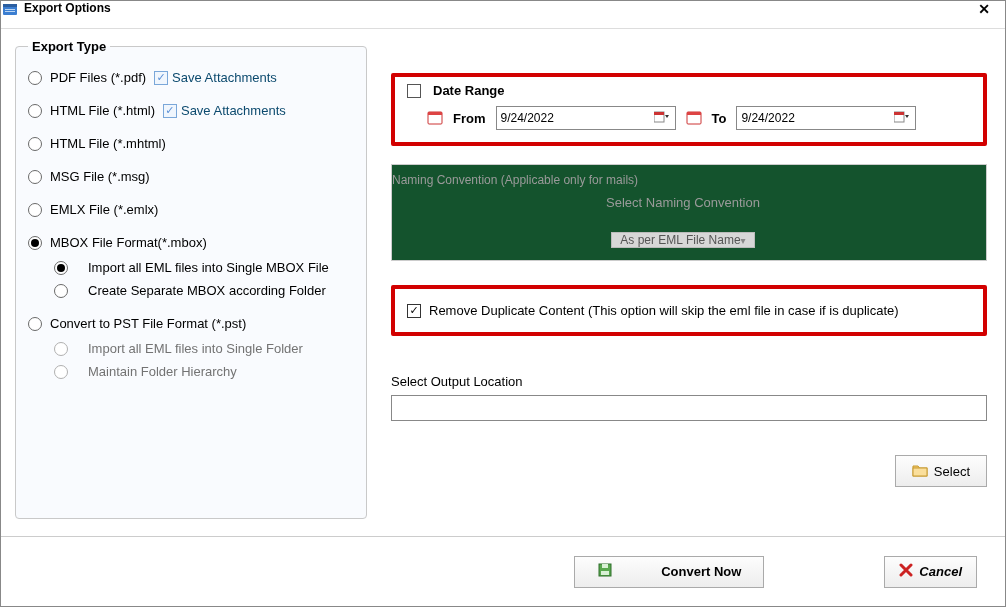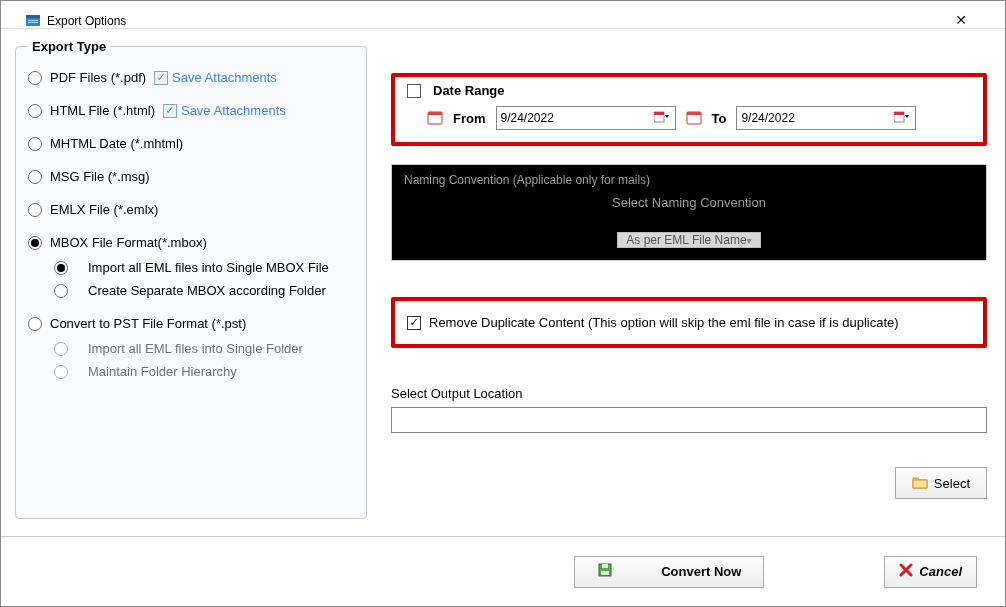--- a/index.html
+++ b/index.html
@@ -14,24 +14,25 @@
     width: 1006px;
     height: 607px;
     border: 1px solid #888;
     box-shadow: 0 0 4px rgba(0,0,0,.3);
     position: relative;
     background: #fff;
   }
   .titlebar {
     height: 28px;
     display: flex;
-    align-items: flex-end;
-    padding: 0 24px;
+    align-items: flex-start;
+    padding: 0 1px;
     border-bottom: 1px solid #ddd;
     font-size: 12px;
+    font-weight: bold;
   }
   .titlebar .title { flex: 1; margin-left: 6px; }
   .titlebar .close {
     width: 40px;
     text-align: center;
     font-size: 14px;
     cursor: pointer;
   }
   .app-icon svg { display:block; }
   .body {
@@ -90,21 +91,21 @@
     border: 1px solid #7aa7d9;
     background: #f0f6fd;
     display: inline-flex;
     align-items: center;
     justify-content: center;
     margin-left: 8px;
     margin-right: 4px;
     color: #5a8fd6;
     font-size: 11px;
   }
-  .attach-label { color: #3b82f6; }
+  .attach-label { color: #0c4a6e; }
   .subgroup {
     margin-left: 26px;
     margin-top: 10px;
   }
   .subgroup .opt-row { margin-top: 8px; gap: 12px; }
   .subgroup.disabled .label-txt { color: #737373; }
 
   
   .red-box {
     border: 4px solid #d20000;
@@ -133,24 +134,24 @@
     font-size: 12px;
     background:#fff;
   }
   .date-field .txt { flex:1; }
   .date-drop {
     width:18px; display:flex; align-items:center; justify-content:center;
   }
 
   .naming-box {
     border: 1px solid #ccc;
-    padding: 8px 12px 12px 12px;
+    padding: 8px 12px 12px 0;
     color: #9a9a9a;
-    margin-bottom: 36px;
-    background: #000000;
+    margin-bottom: 24px;
+    background: #14532d;
   }
   .naming-box .title { margin-bottom: 8px; font-size:12px;}
   .naming-row { display:flex; align-items:center; gap:22px;flex-direction:column; }
   .naming-select {
     flex:1;
     height: 26px;
     border: 1px solid #bbb;
     background: #d7d7d7;
     color: #555;
     display:flex;
@@ -230,21 +231,21 @@
 
         <div class="opt-row">
           <span class="radio"></span>
           <span class="label-txt">HTML File  (*.html)</span>
           <span class="attach-check">✓</span>
           <span class="attach-label">Save Attachments</span>
         </div>
 
         <div class="opt-row">
           <span class="radio"></span>
-          <span class="label-txt">MHTML Date  (*.mhtml)</span>
+          <span class="label-txt">HTML File  (*.mhtml)</span>
         </div>
 
         <div class="opt-row">
           <span class="radio"></span>
           <span class="label-txt">MSG File (*.msg)</span>
         </div>
 
         <div class="opt-row">
           <span class="radio"></span>
           <span class="label-txt">EMLX File (*.emlx)</span>

